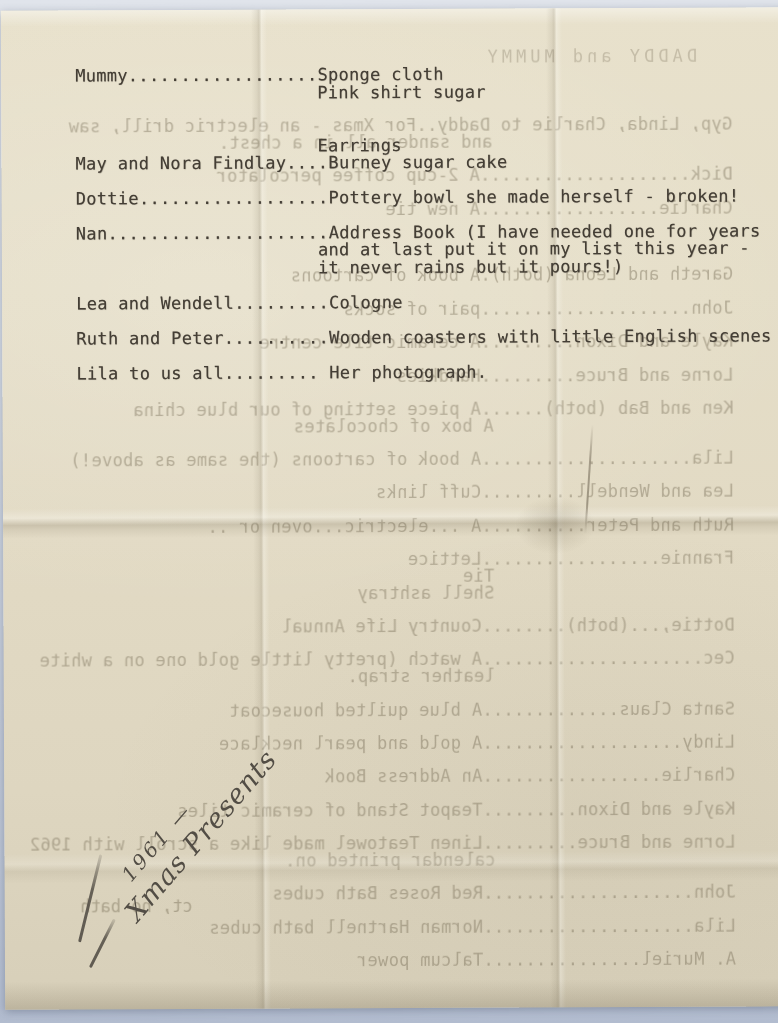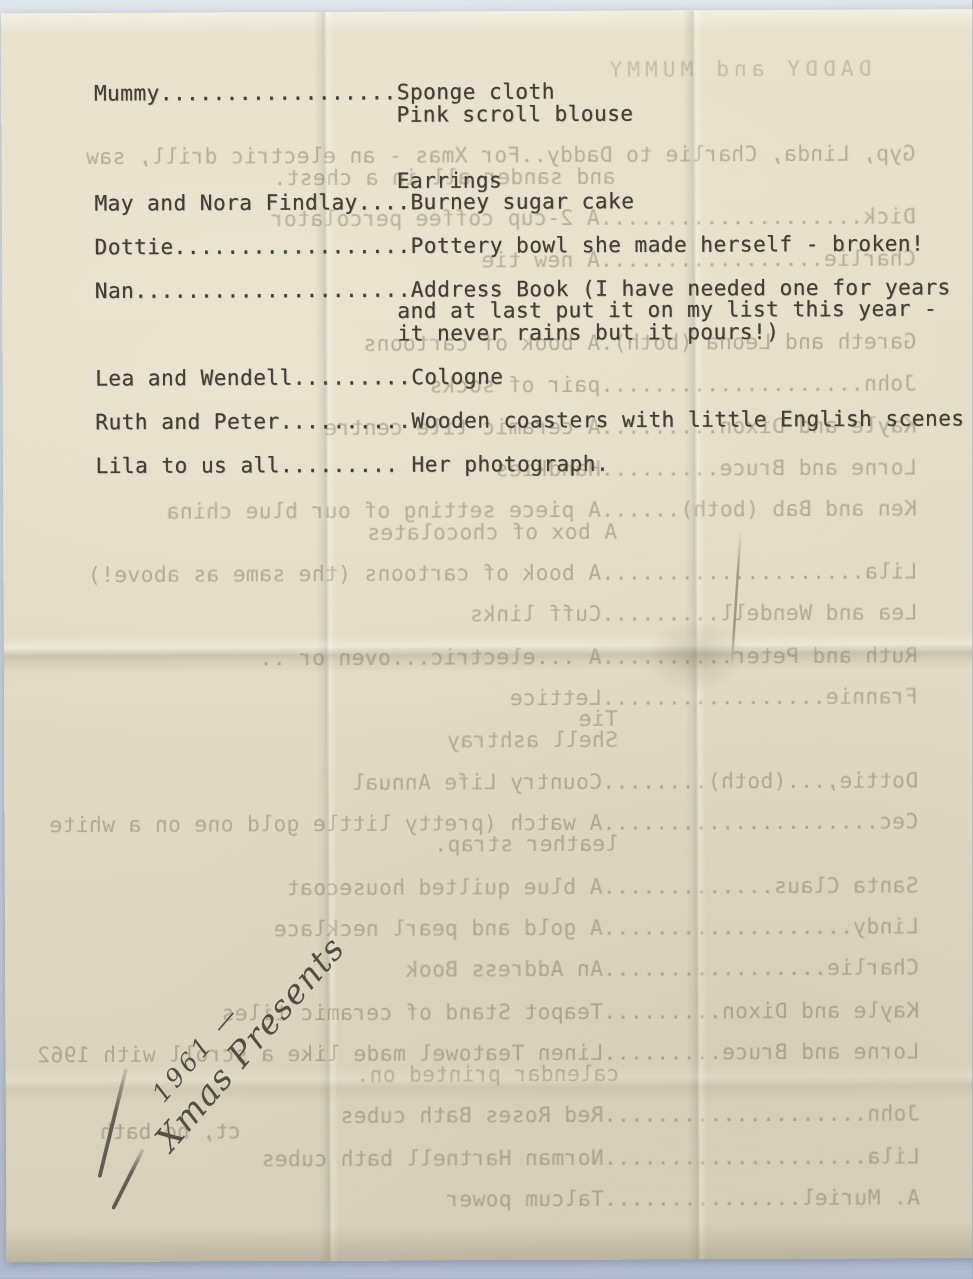--- a/index.html
+++ b/index.html
@@ -103,21 +103,21 @@
     <div class="fold-v" style="left:250px"></div>
     <div class="fold-v" style="left:545px"></div>
     <div class="fold-h" style="top:498px"></div>
     <div class="fold-h soft" style="top:843px"></div>
     <div class="crack"></div>
     <div class="crumple"></div>
     <div class="edge-bottom"></div>
 
     <div class="typed-layer" id="typed-layer">
         <div class="typed-line" style="top: 55px;">Mummy..................Sponge cloth</div>
-        <div class="typed-line indent" style="top: 72.5px;">Pink scroll blouse</div>
+        <div class="typed-line indent" style="top: 72.5px;">Pink shirt sugar</div>
         <div class="typed-line indent" style="top: 107px; margin-top: 19px;">Earrings</div>
         <div class="typed-line" style="top: 142.5px;">May and Nora Findlay....Burney sugar cake</div>
         <div class="typed-line" style="top: 177.5px;">Dottie..................Pottery bowl she made herself - broken!</div>
         <div class="typed-line" style="top: 212.5px;">Nan.....................Address Book (I have needed one for years</div>
         <div class="typed-line indent" style="top: 230px;">and at last put it on my list this year -</div>
         <div class="typed-line indent" style="top: 247.5px;">it never rains but it pours!)</div>
         <div class="typed-line" style="top: 282.5px;">Lea and Wendell.........Cologne</div>
         <div class="typed-line" style="top: 317.5px;">Ruth and Peter..........Wooden coasters with little English scenes on</div>
         <div class="typed-line" style="top: 352.5px;">Lila to us all......... Her photograph.</div>
       </div>

